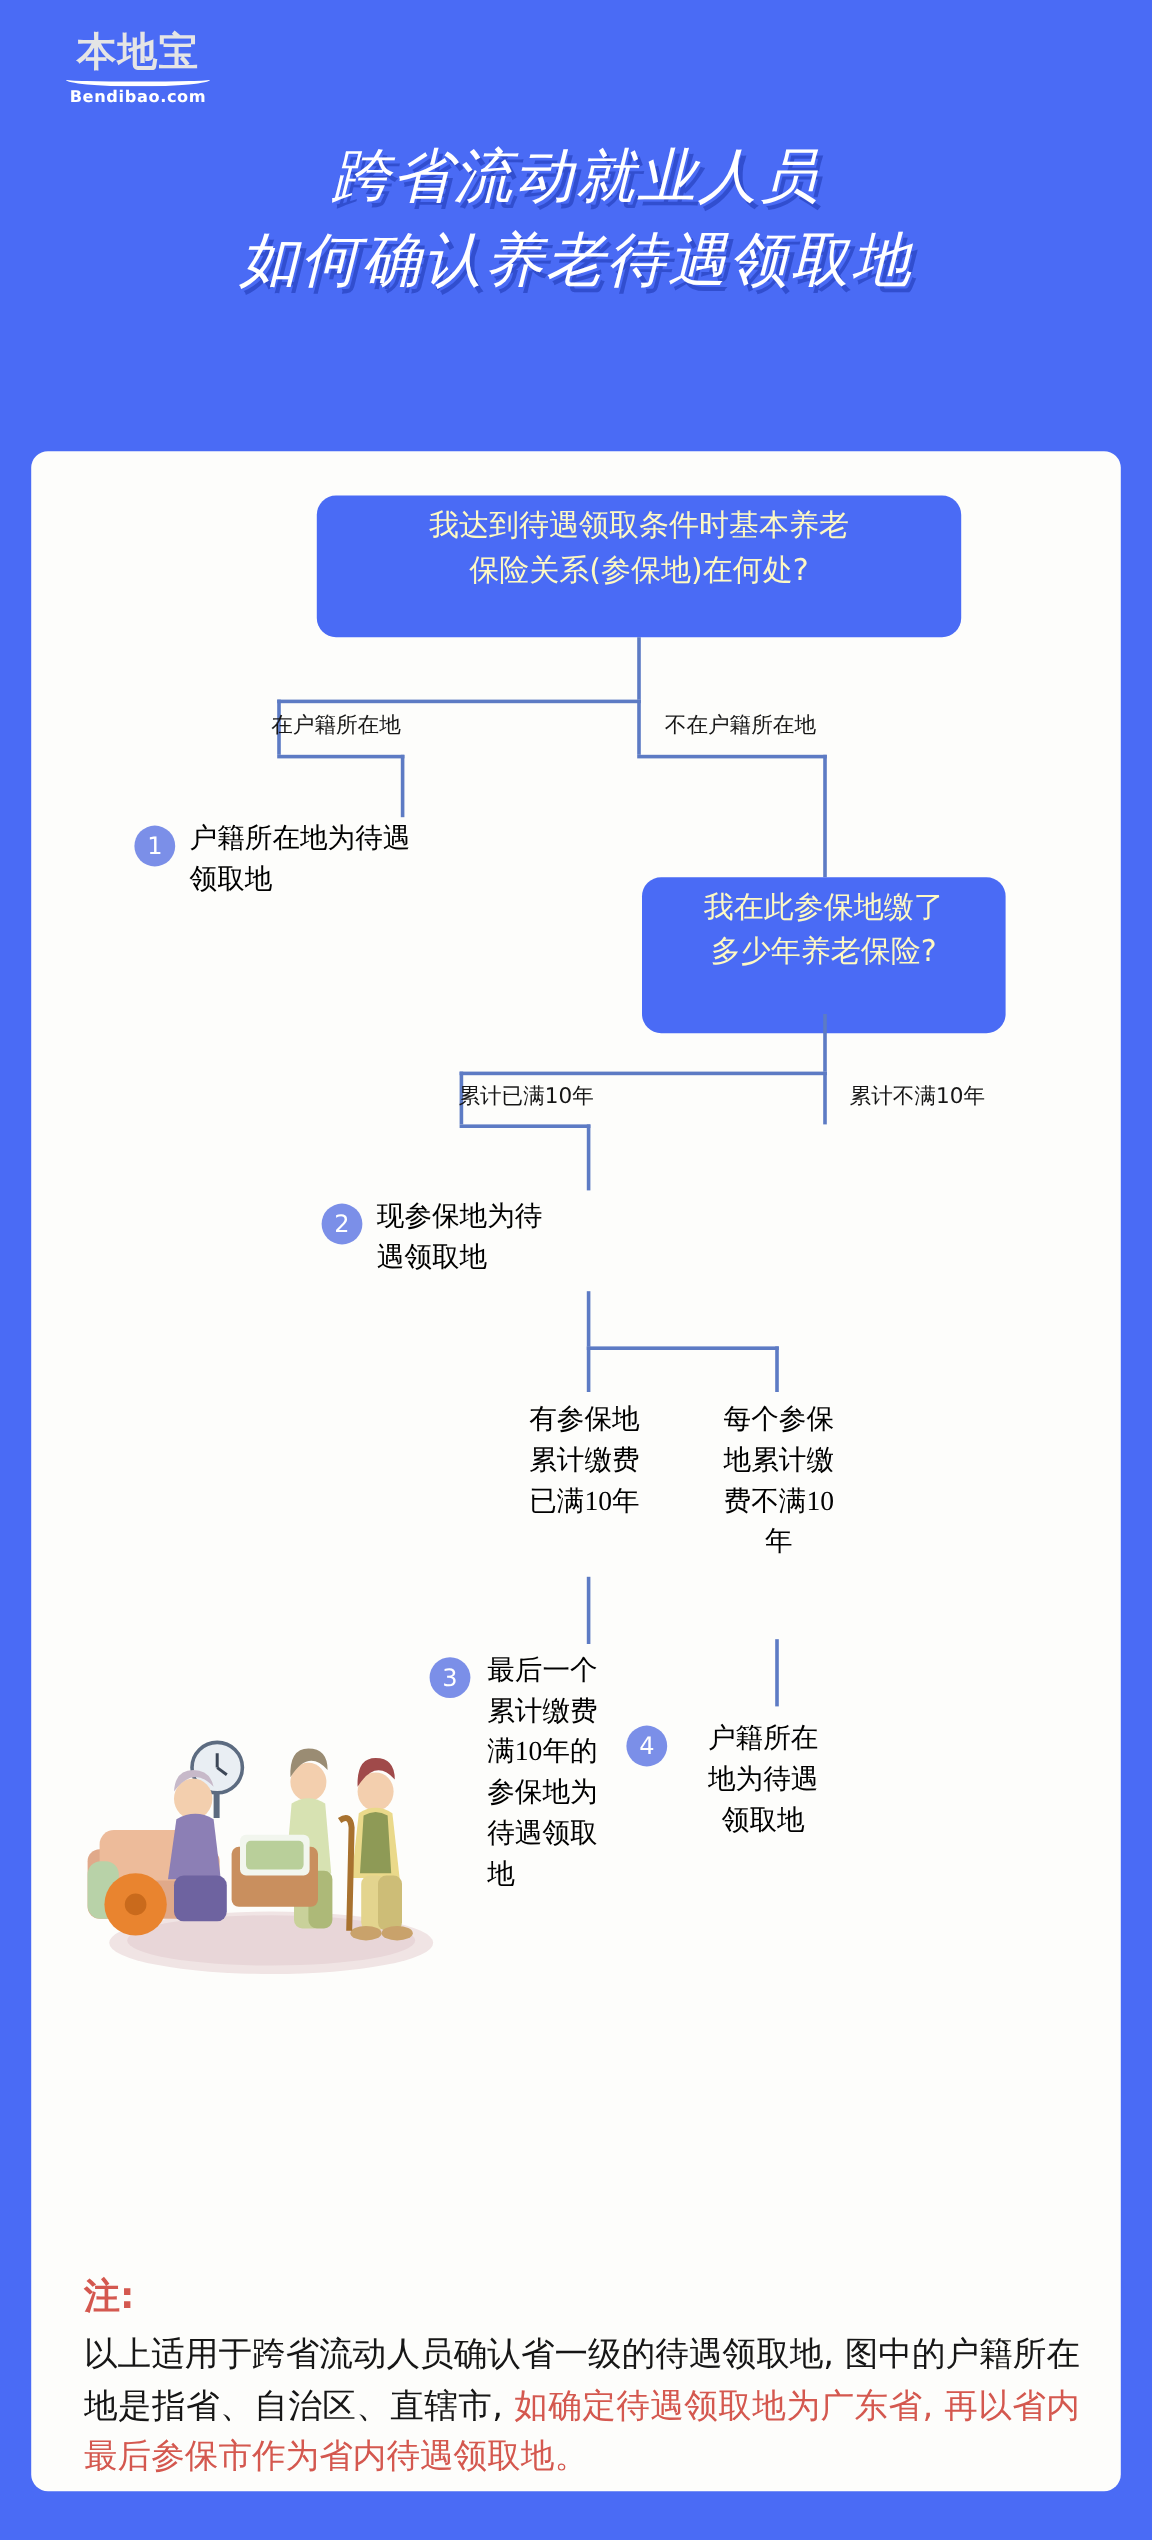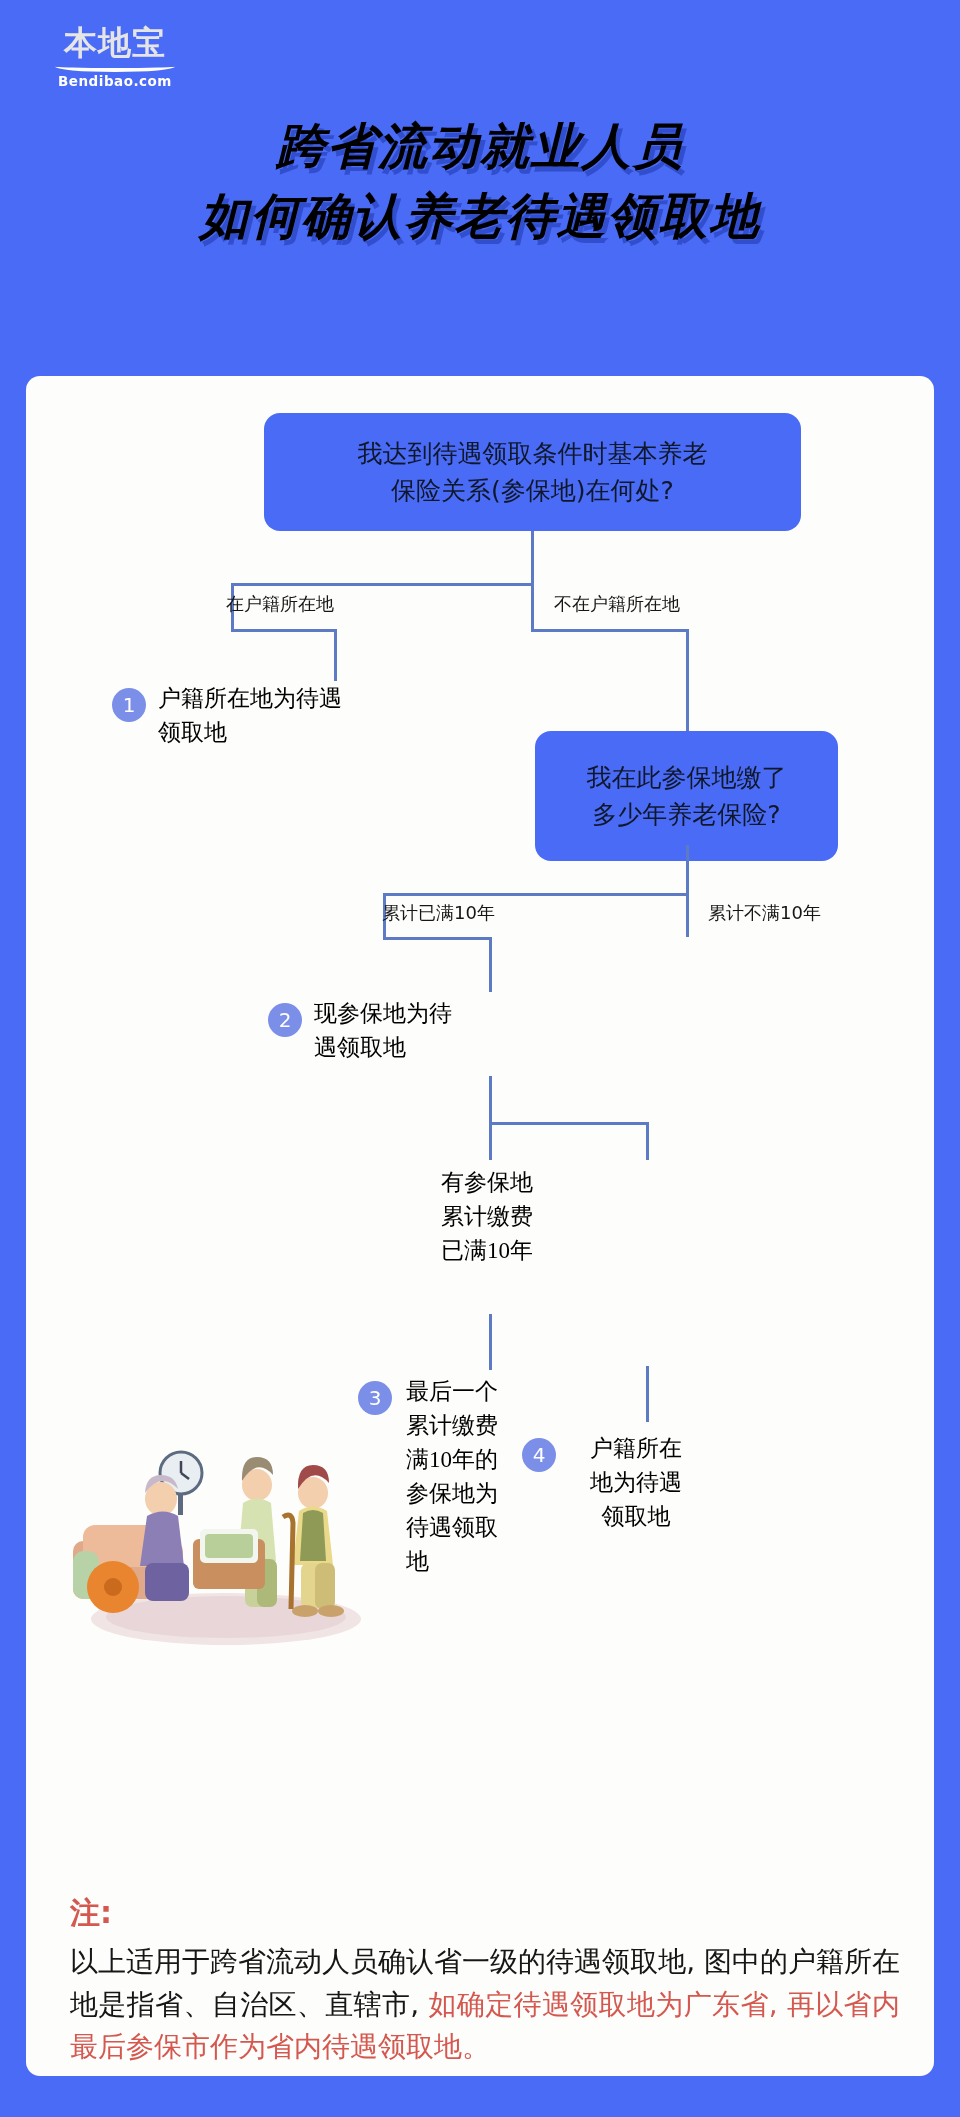--- a/index.html
+++ b/index.html
@@ -51,23 +51,23 @@
   
   .title-block {
     position: absolute;
     left: 0; top: 112px;
     width: 960px;
     text-align: center;
   }
   .title-line {
     font-family: "DejaVu Sans", sans-serif;
     font-size: 49px;
-    font-weight: bold;
+    font-weight: normal;
     font-style: italic;
-    color: #000000;
+    color: #ffffff;
     letter-spacing: 2px;
     line-height: 1.42;
     text-shadow: 4px 5px 0px rgba(30,55,175,0.55);
     text-align: center;
   }
 
   
   .card {
     position: absolute;
     left: 26px;
@@ -76,27 +76,26 @@
     height: 1700px;
     background: #fdfdfb;
     border-radius: 14px;
   }
 
   
   .qbox {
     position: absolute;
     background: #4a6bf5;
     border-radius: 16px;
-    color: #0f172a;
+    color: #fef9c3;
     font-size: 25px;
     font-weight: normal;
     line-height: 1.48;
     text-align: center;
     display: flex;
-    align-items: center;
     justify-content: center;
     padding: 6px 14px;
     font-family: "DejaVu Sans", sans-serif;
   }
   #qbox-1 { left: 238px; top: 37px; width: 537px; height: 118px; }
   #qbox-2 { left: 509px; top: 355px; width: 303px; height: 130px; }
 
   .edge-label {
     position: absolute;
     font-family: "DejaVu Sans", sans-serif;
@@ -219,20 +218,24 @@
 遇领取地</div>
 
     <div class="line vline" style="left:463px; top:700px; height:46px;"></div>
     <div class="line hline" style="left:463px; top:746px; width:160px;"></div>
     <div class="line vline" style="left:463px; top:746px; height:38px;"></div>
     <div class="line vline" style="left:620px; top:746px; height:38px;"></div>
 
     <div class="flow-text" style="left:386px; top:790px; width:150px; text-align:center; white-space:pre-line;">有参保地
 累计缴费
 已满10年</div>
+    <div class="flow-text" style="left:548px; top:790px; width:150px; text-align:center; white-space:pre-line;">每个参保
+地累计缴
+费不满10
+年</div>
 
     <div class="line vline" style="left:463px; top:938px; height:56px;"></div>
     <div class="line vline" style="left:620px; top:990px; height:56px;"></div>
 
     <div class="badge" style="left:332px; top:1005px;">3</div>
     <div class="flow-text" style="left:380px; top:999px; width:130px; text-align:left; white-space:pre-line;">最后一个
 累计缴费
 满10年的
 参保地为
 待遇领取

